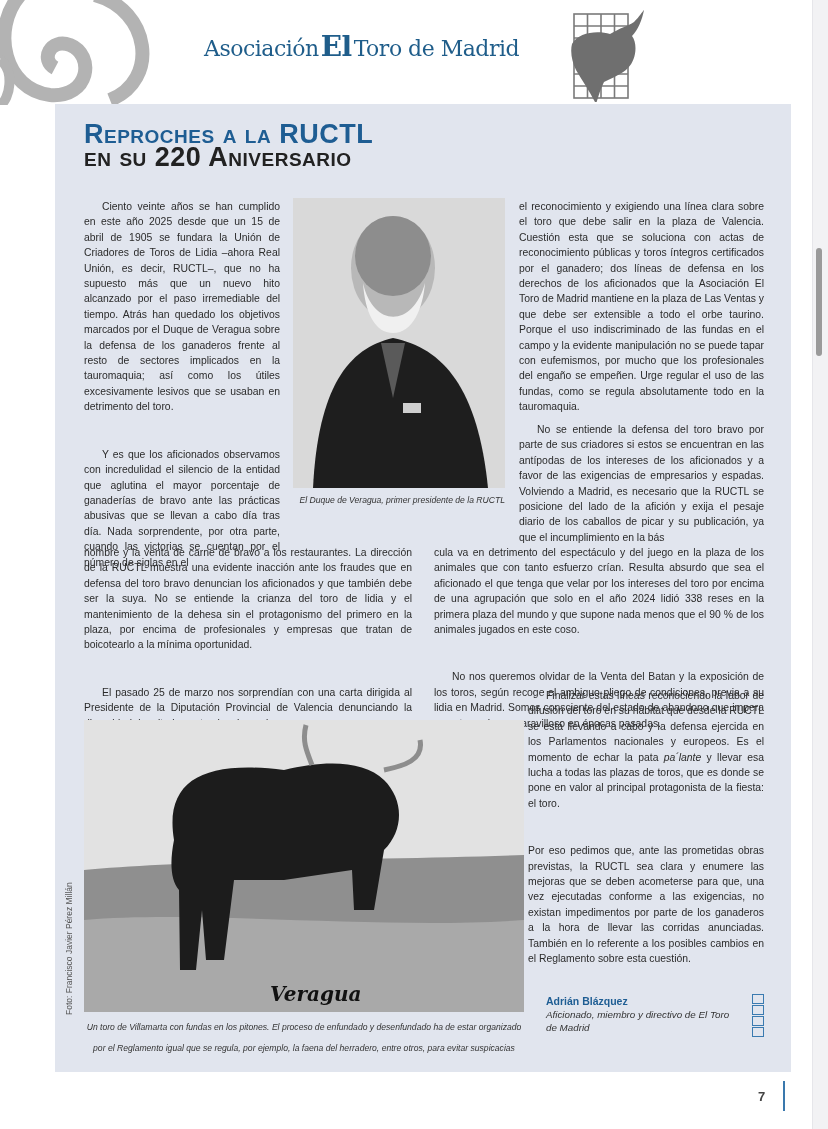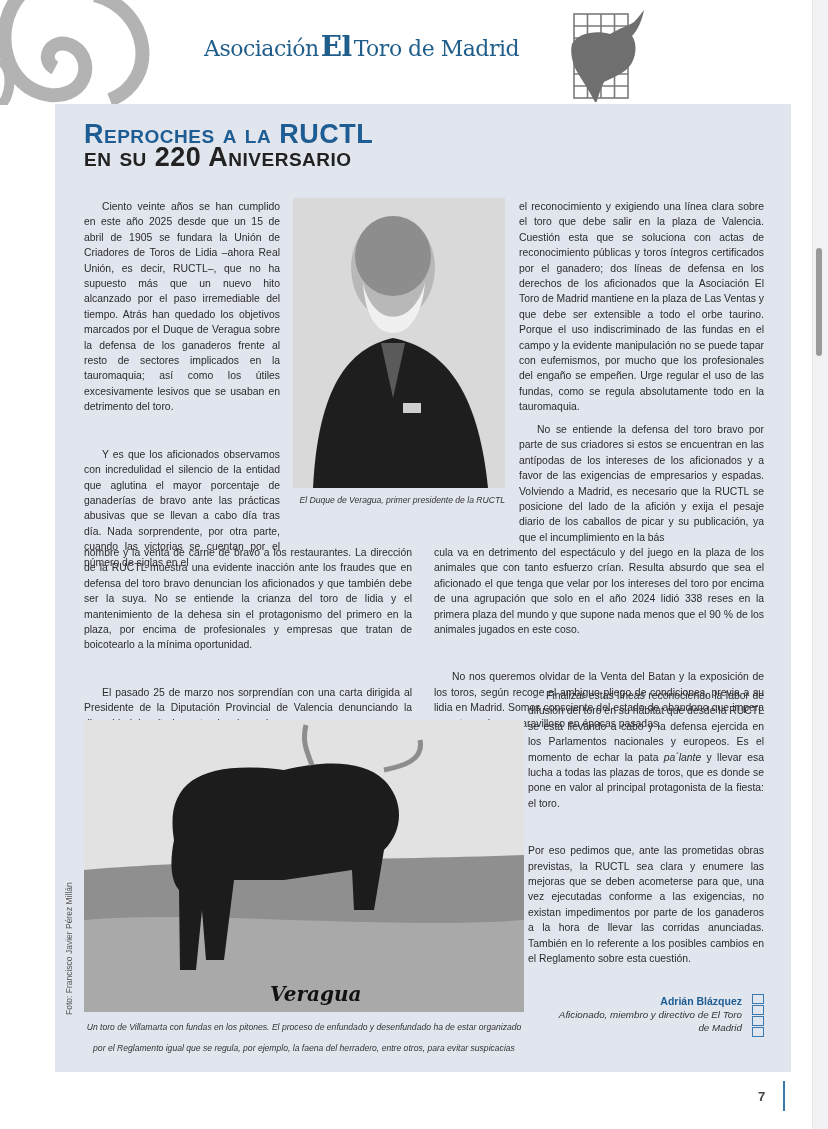--- a/index.html
+++ b/index.html
@@ -25,21 +25,21 @@
   .txt p + p { margin-top: 32px; }
 
   .photo-portrait { position: absolute; left: 293px; top: 198px; width: 212px; height: 290px; background: radial-gradient(ellipse at 48% 30%, #cfcfcf 0%, #8a8a8a 18%, #3a3a3a 40%, #1b1b1b 70%); overflow: hidden; }
   .cap-portrait { position: absolute; left: 293px; top: 494px; width: 212px; font-family: "Liberation Sans", sans-serif; font-style: italic; font-size: 8.6px; line-height: 12px; text-align: right; color: #333; }
 
   .photo-bull { position: absolute; left: 84px; top: 720px; width: 440px; height: 292px; background: linear-gradient(#e5e5e5 0%, #dadada 55%, #8e8e8e 62%, #7a7a7a 80%, #9a9a9a 100%); overflow: hidden; }
   .veragua { position: absolute; left: 258px; top: 982px; font-family: "DejaVu Serif", "Liberation Serif", serif; font-weight: bold; font-style: italic; font-size: 20px; color: #111; margin-left: 12px; }
   .photo-credit { position: absolute; left: 64px; top: 1015px; transform: rotate(-90deg); transform-origin: 0 0; font-family: "Liberation Sans", sans-serif; font-size: 8.5px; color: #555; white-space: nowrap; }
   .cap-bull { position: absolute; left: 84px; top: 1017px; width: 440px; font-family: "Liberation Sans", sans-serif; font-style: italic; font-size: 8.6px; line-height: 21px; text-align: center; color: #333; }
 
-  .author { position: absolute; left: 546px; top: 994px; width: 196px; text-align: right; font-family: "Liberation Sans", sans-serif; }
+  .author { position: absolute; left: 546px; top: 994px; width: 196px; text-align: left; font-family: "Liberation Sans", sans-serif; }
   .author .name { font-weight: bold; font-size: 10.5px; color: #1e5d93; line-height: 14px; }
   .author .role { font-style: italic; font-size: 9.8px; color: #333; line-height: 13px; }
   .boxes { position: absolute; left: 752px; top: 994px; width: 13px; }
   .boxes div { width: 12px; height: 10px; border: 1.3px solid #3a7ab0; margin-bottom: 1px; }
 
   .pageno { position: absolute; left: 758px; top: 1089px; font-family: "Liberation Sans", sans-serif; font-weight: bold; font-size: 13px; color: #444; }
   .pagebar { position: absolute; left: 783px; top: 1081px; width: 2px; height: 30px; background: #3a78ad; }
 </style>
 </head>
 <body>

